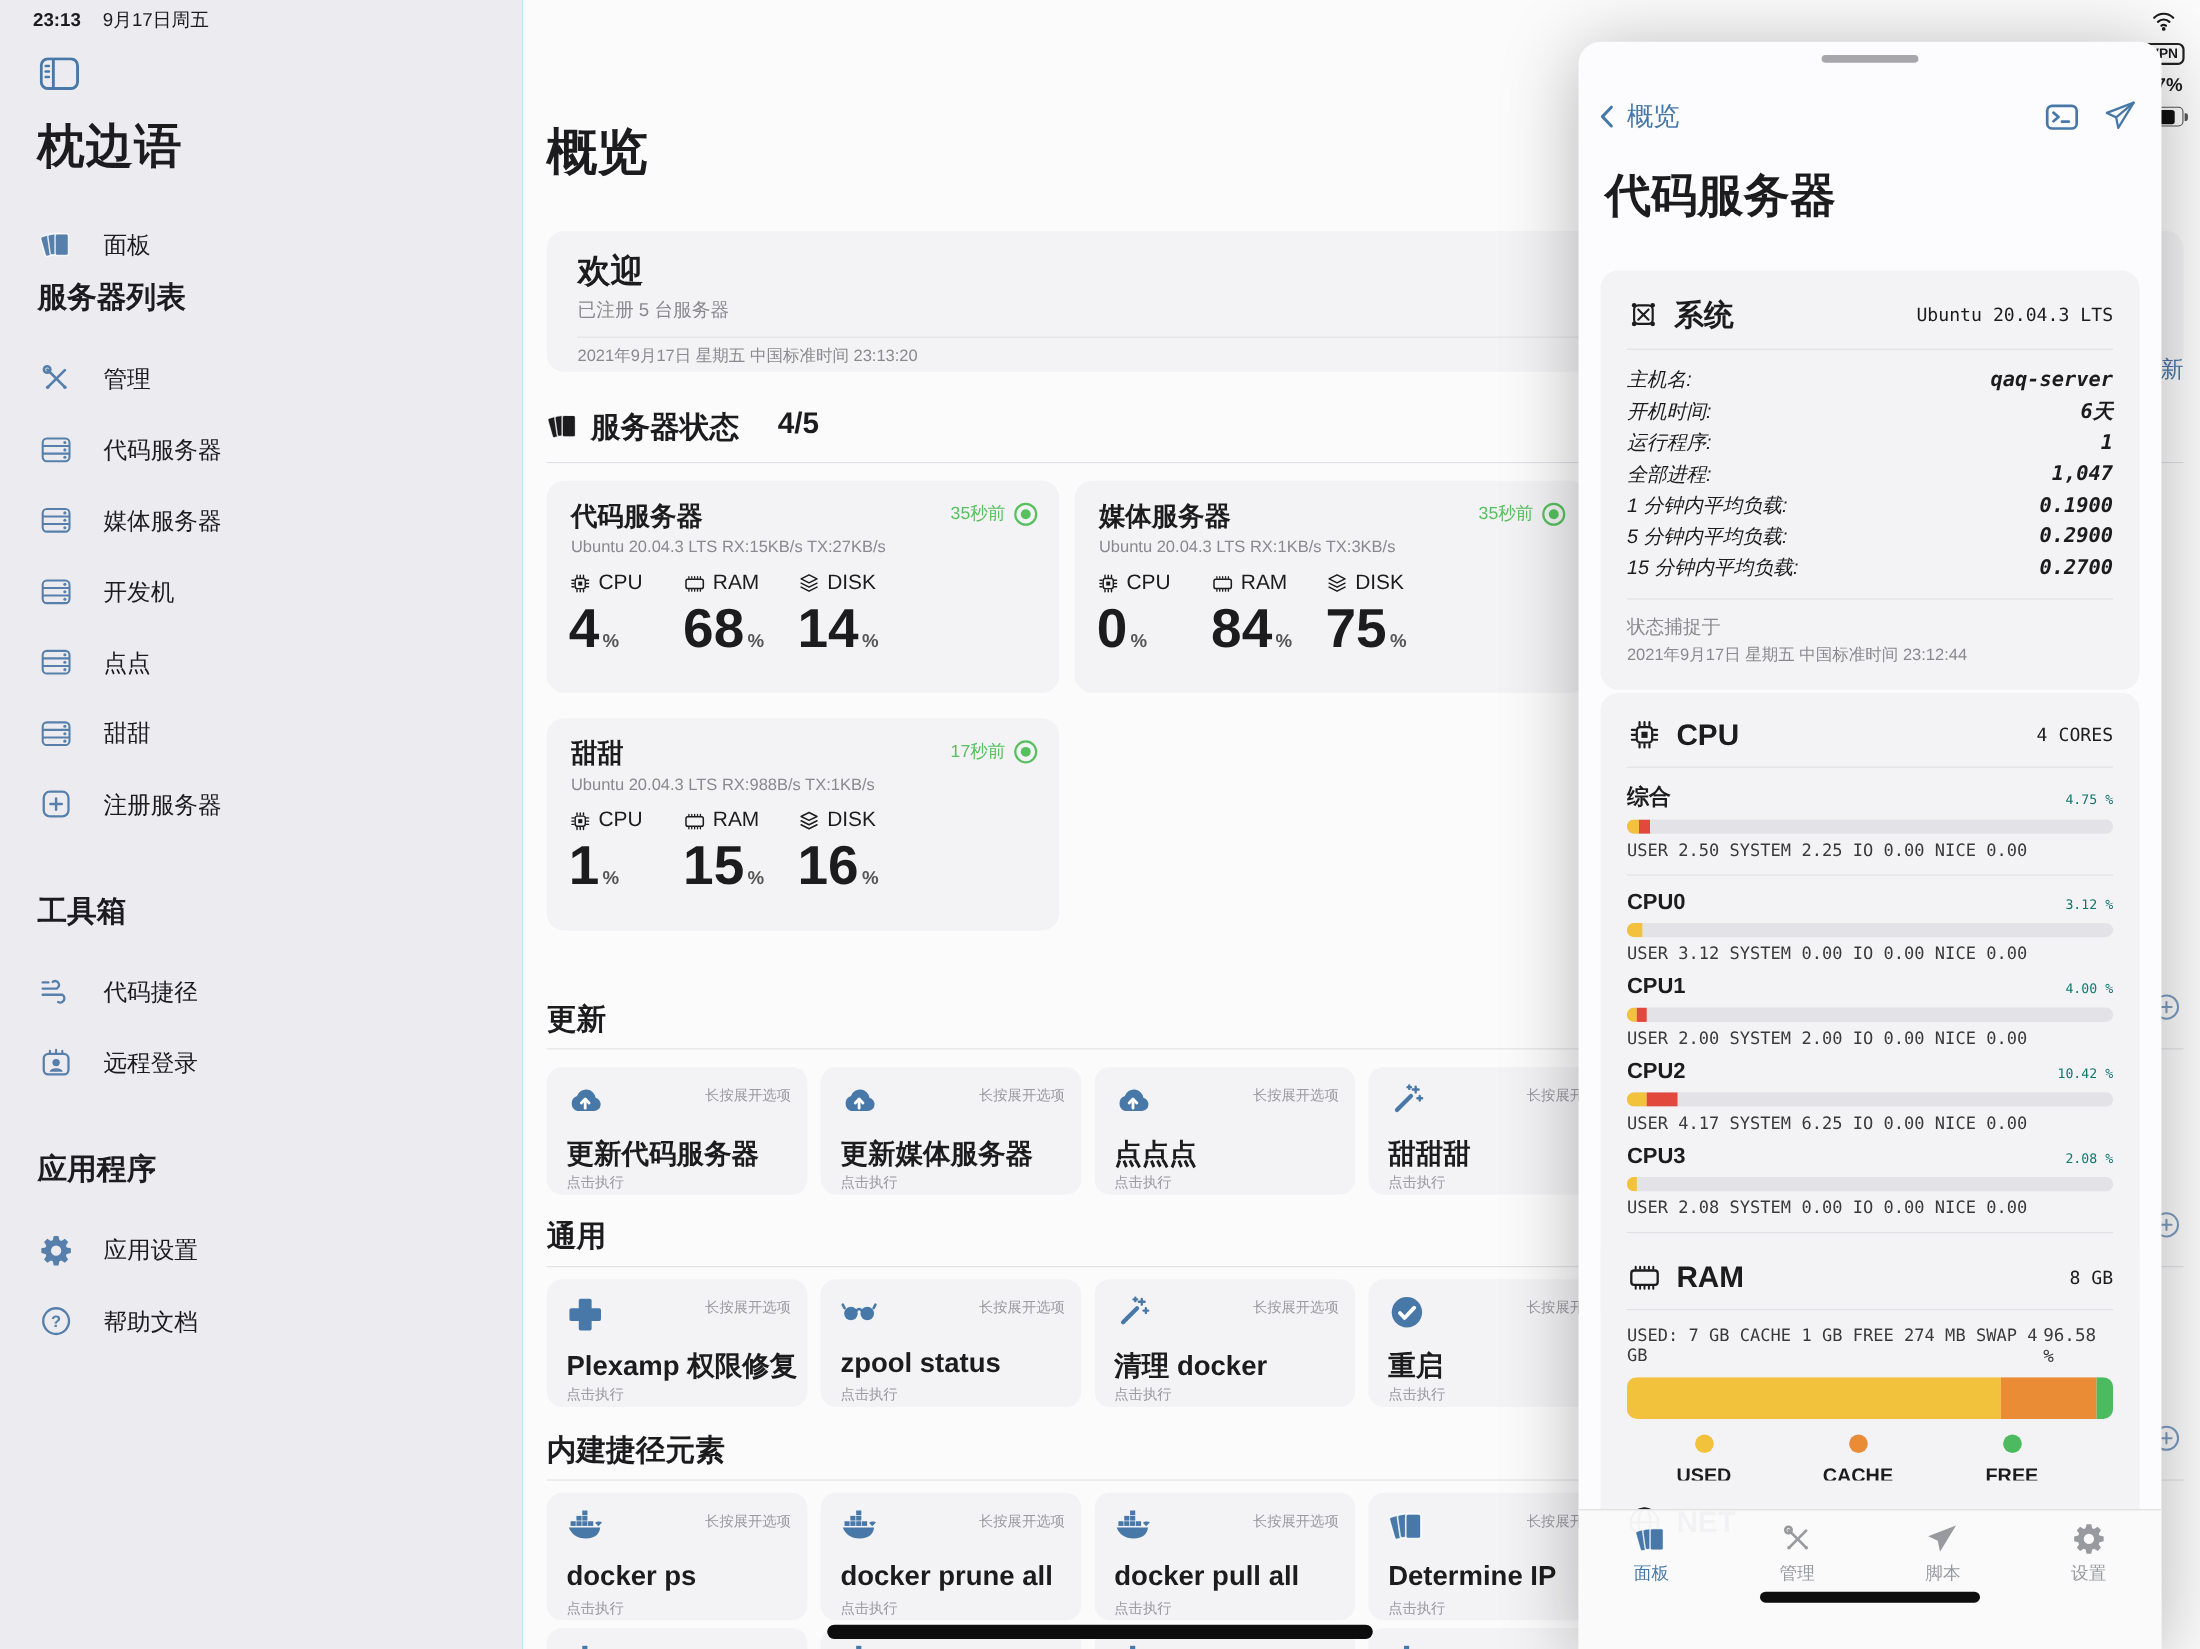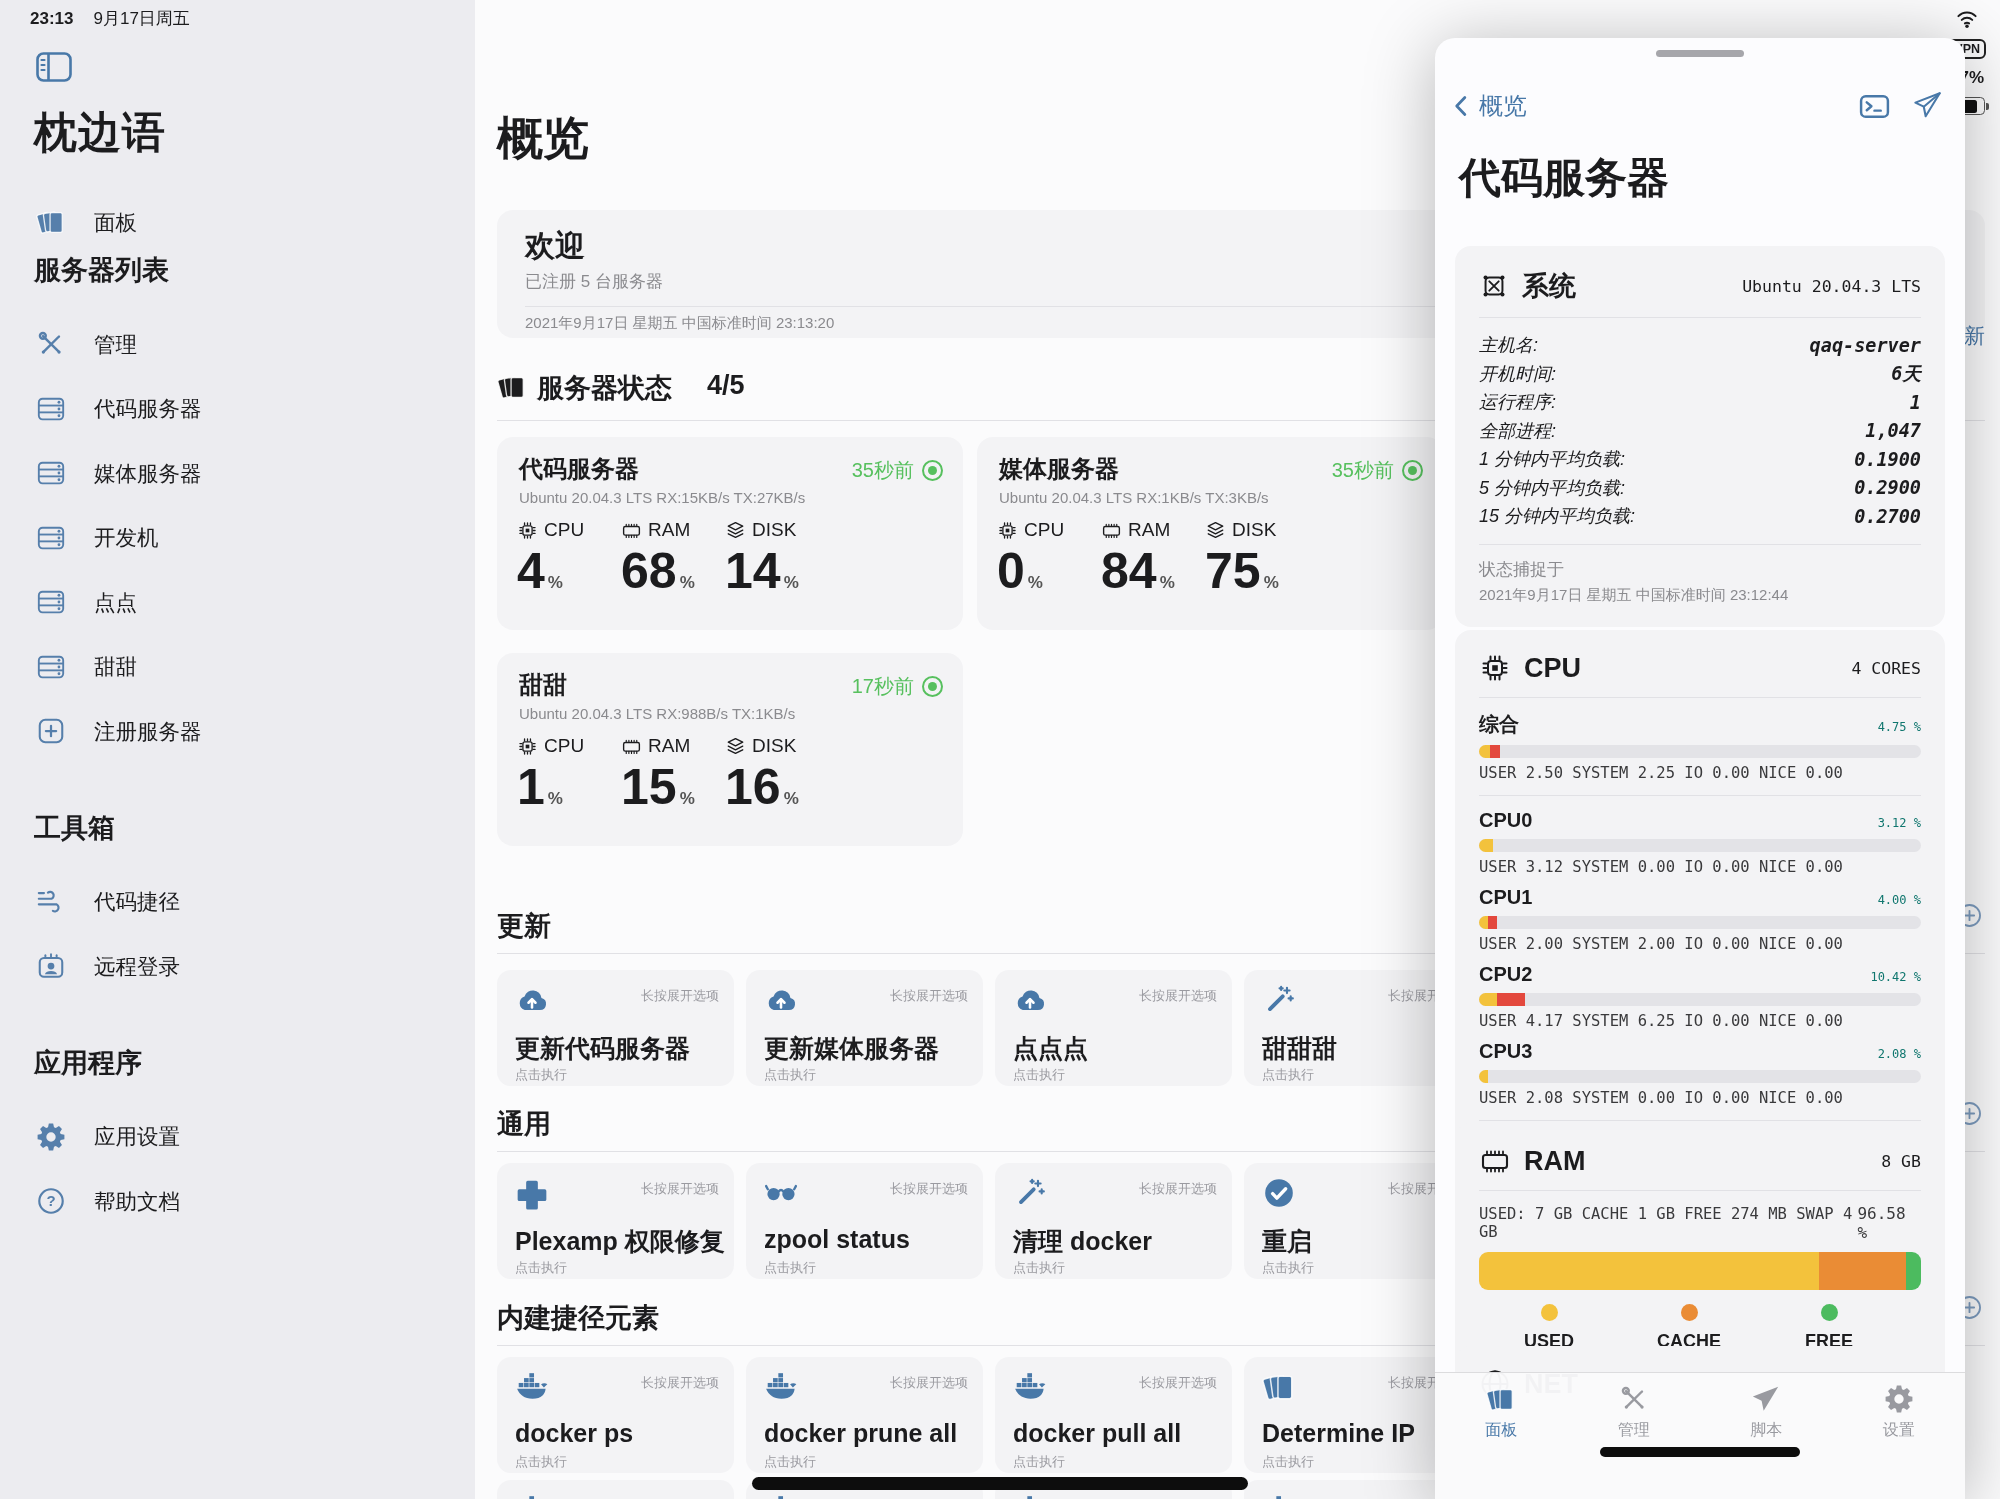--- a/index.html
+++ b/index.html
@@ -37,21 +37,21 @@
   .sec-head .tt{font-size:27px;font-weight:bold;}
   .sec-head .add{position:absolute;right:2px;top:2px;color:#7d9cbf;cursor:pointer;}
   #srv-head{top:368px;height:52px;}
   #srv-head .icn{position:absolute;left:0;top:2px;color:#1c1c1e;}
   #srv-head .tt{position:absolute;left:40px;top:2px;}
   #srv-head .cnt{position:absolute;left:210px;top:2px;font-size:27px;font-weight:bold;}
   #server-grid{position:absolute;left:0;top:437px;width:1488px;height:410px;}
   .srv-card{position:absolute;width:466px;height:193px;}
   .srv-card .nm{position:absolute;left:22px;top:16px;font-size:24px;font-weight:bold;}
   .srv-card .st{position:absolute;right:20px;top:20px;display:flex;align-items:center;gap:8px;}
-  .srv-card .st .sttx{font-size:20px;color:#57c05e;}
+  .srv-card .st .sttx{font-size:16px;color:#57c05e;}
   .dot-ring{width:17px;height:17px;border:2px solid #57c05e;border-radius:50%;display:flex;align-items:center;justify-content:center;}
   .dot-ring i{width:9px;height:9px;background:#57c05e;border-radius:50%;}
   .srv-card .meta{position:absolute;left:22px;top:52px;font-size:15px;color:#8a8a8e;}
   .srv-card .mrow{position:absolute;left:20px;top:82px;display:flex;}
   .metric{width:104px;}
   .metric .mh{display:flex;align-items:center;gap:6px;color:#1c1c1e;}
   .metric .mh .ml{font-size:19px;}
   .metric .mh .icn{color:#1c1c1e;display:flex;}
   .metric .num{font-size:50px;font-weight:bold;line-height:60px;}
   .metric .unit{font-size:17px;color:#555;margin-left:3px;}

